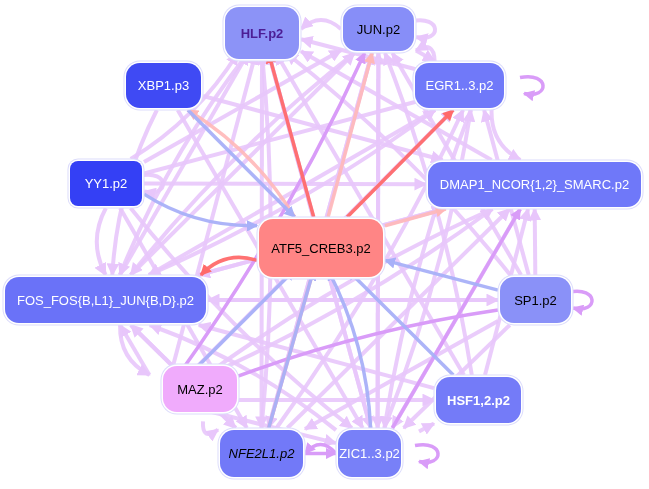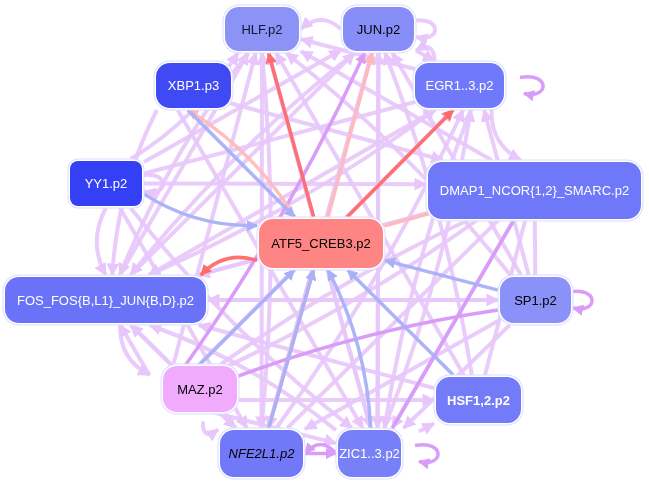--- a/index.html
+++ b/index.html
@@ -116,39 +116,39 @@
       <path d="M370.6,428.0 Q366.8,344.3 328.1,270.0" fill="none" stroke="#a8b0f8" stroke-width="3.5" stroke-opacity="0.95" marker-end="url(#arr-blue)"></path>
       <path d="M453.3,375.0 Q400.5,322.5 347.7,270.0" fill="none" stroke="#a8b0f8" stroke-width="3.5" stroke-opacity="0.95" marker-end="url(#arr-blue)"></path>
       <path d="M268.7,428.0 Q291.1,349.0 313.5,270.0" fill="none" stroke="#a8b0f8" stroke-width="3.5" stroke-opacity="0.95" marker-end="url(#arr-blue)"></path>
       <path d="M313.7,217.0 Q291.2,135.0 268.6,53.0" fill="none" stroke="#ff6a6a" stroke-width="3.5" stroke-opacity="0.95" marker-end="url(#arr-red)"></path>
       <path d="M347.2,217.0 Q400.2,163.5 453.2,110.0" fill="none" stroke="#ff6a6a" stroke-width="3.5" stroke-opacity="0.95" marker-end="url(#arr-red)"></path>
       <path d="M257.0,260.3 Q224.4,250.2 200.9,275.0" fill="none" stroke="#ff6a6a" stroke-width="3.5" stroke-opacity="0.95" marker-end="url(#arr-red)"></path>
     </g>
 </svg>
 
 <div id="nodes-layer">
-    <div class="node-box" style="left: 225px; top: 7px; width: 74px; height: 44px; background: rgb(140, 147, 247); color: #0f172a;">
+    <div class="node-box" style="left: 225px; top: 7px; width: 74px; height: 52px; background: rgb(140, 147, 247); color: #4c1d95; font-weight: bold;">
       <span>HLF.p2</span>
     </div>
     <div class="node-box" style="left: 343px; top: 7px; width: 71px; height: 44px; background: rgb(135, 142, 248); color: rgb(0, 0, 0);">
       <span>JUN.p2</span>
     </div>
-    <div class="node-box" style="left: 126px; top: 63px; width: 75px; height: 45px; background: rgb(63, 74, 244); color: rgb(255, 255, 255); margin-left: 30px;">
+    <div class="node-box" style="left: 126px; top: 63px; width: 75px; height: 45px; background: rgb(63, 74, 244); color: rgb(255, 255, 255);">
       <span>XBP1.p3</span>
     </div>
     <div class="node-box" style="left: 415px; top: 63px; width: 89px; height: 45px; background: rgb(112, 121, 249); color: rgb(255, 255, 255);">
       <span>EGR1..3.p2</span>
     </div>
     <div class="node-box" style="left: 70px; top: 161px; width: 72px; height: 45px; background: rgb(52, 64, 245); color: rgb(255, 255, 255); border-radius: 8px;">
       <span>YY1.p2</span>
     </div>
-    <div class="node-box" style="left: 428px; top: 162px; width: 213px; height: 57px; background: rgb(111, 120, 249); color: rgb(255, 255, 255);">
+    <div class="node-box" style="left: 428px; top: 162px; width: 213px; height: 45px; background: rgb(111, 120, 249); color: rgb(255, 255, 255);">
       <span>DMAP1_NCOR{1,2}_SMARC.p2</span>
     </div>
-    <div class="node-box" style="left: 259px; top: 219px; width: 124px; height: 49px; background: rgb(255, 133, 133); color: rgb(0, 0, 0);">
+    <div class="node-box" style="left: 259px; top: 219px; width: 124px; height: 58px; background: rgb(255, 133, 133); color: rgb(0, 0, 0);">
       <span>ATF5_CREB3.p2</span>
     </div>
     <div class="node-box" style="left: 5px; top: 277px; width: 201px; height: 46px; background: rgb(106, 114, 248); color: rgb(255, 255, 255); text-align: right;">
       <span>FOS_FOS{B,L1}_JUN{B,D}.p2</span>
     </div>
     <div class="node-box" style="left: 500px; top: 277px; width: 71px; height: 46px; background: rgb(138, 145, 248); color: rgb(0, 0, 0);">
       <span>SP1.p2</span>
     </div>
     <div class="node-box" style="left: 127px; top: 366px; width: 74px; height: 46px; background: #f0abfc; color: rgb(0, 0, 0); margin-left: 36px;">
       <span>MAZ.p2</span>

